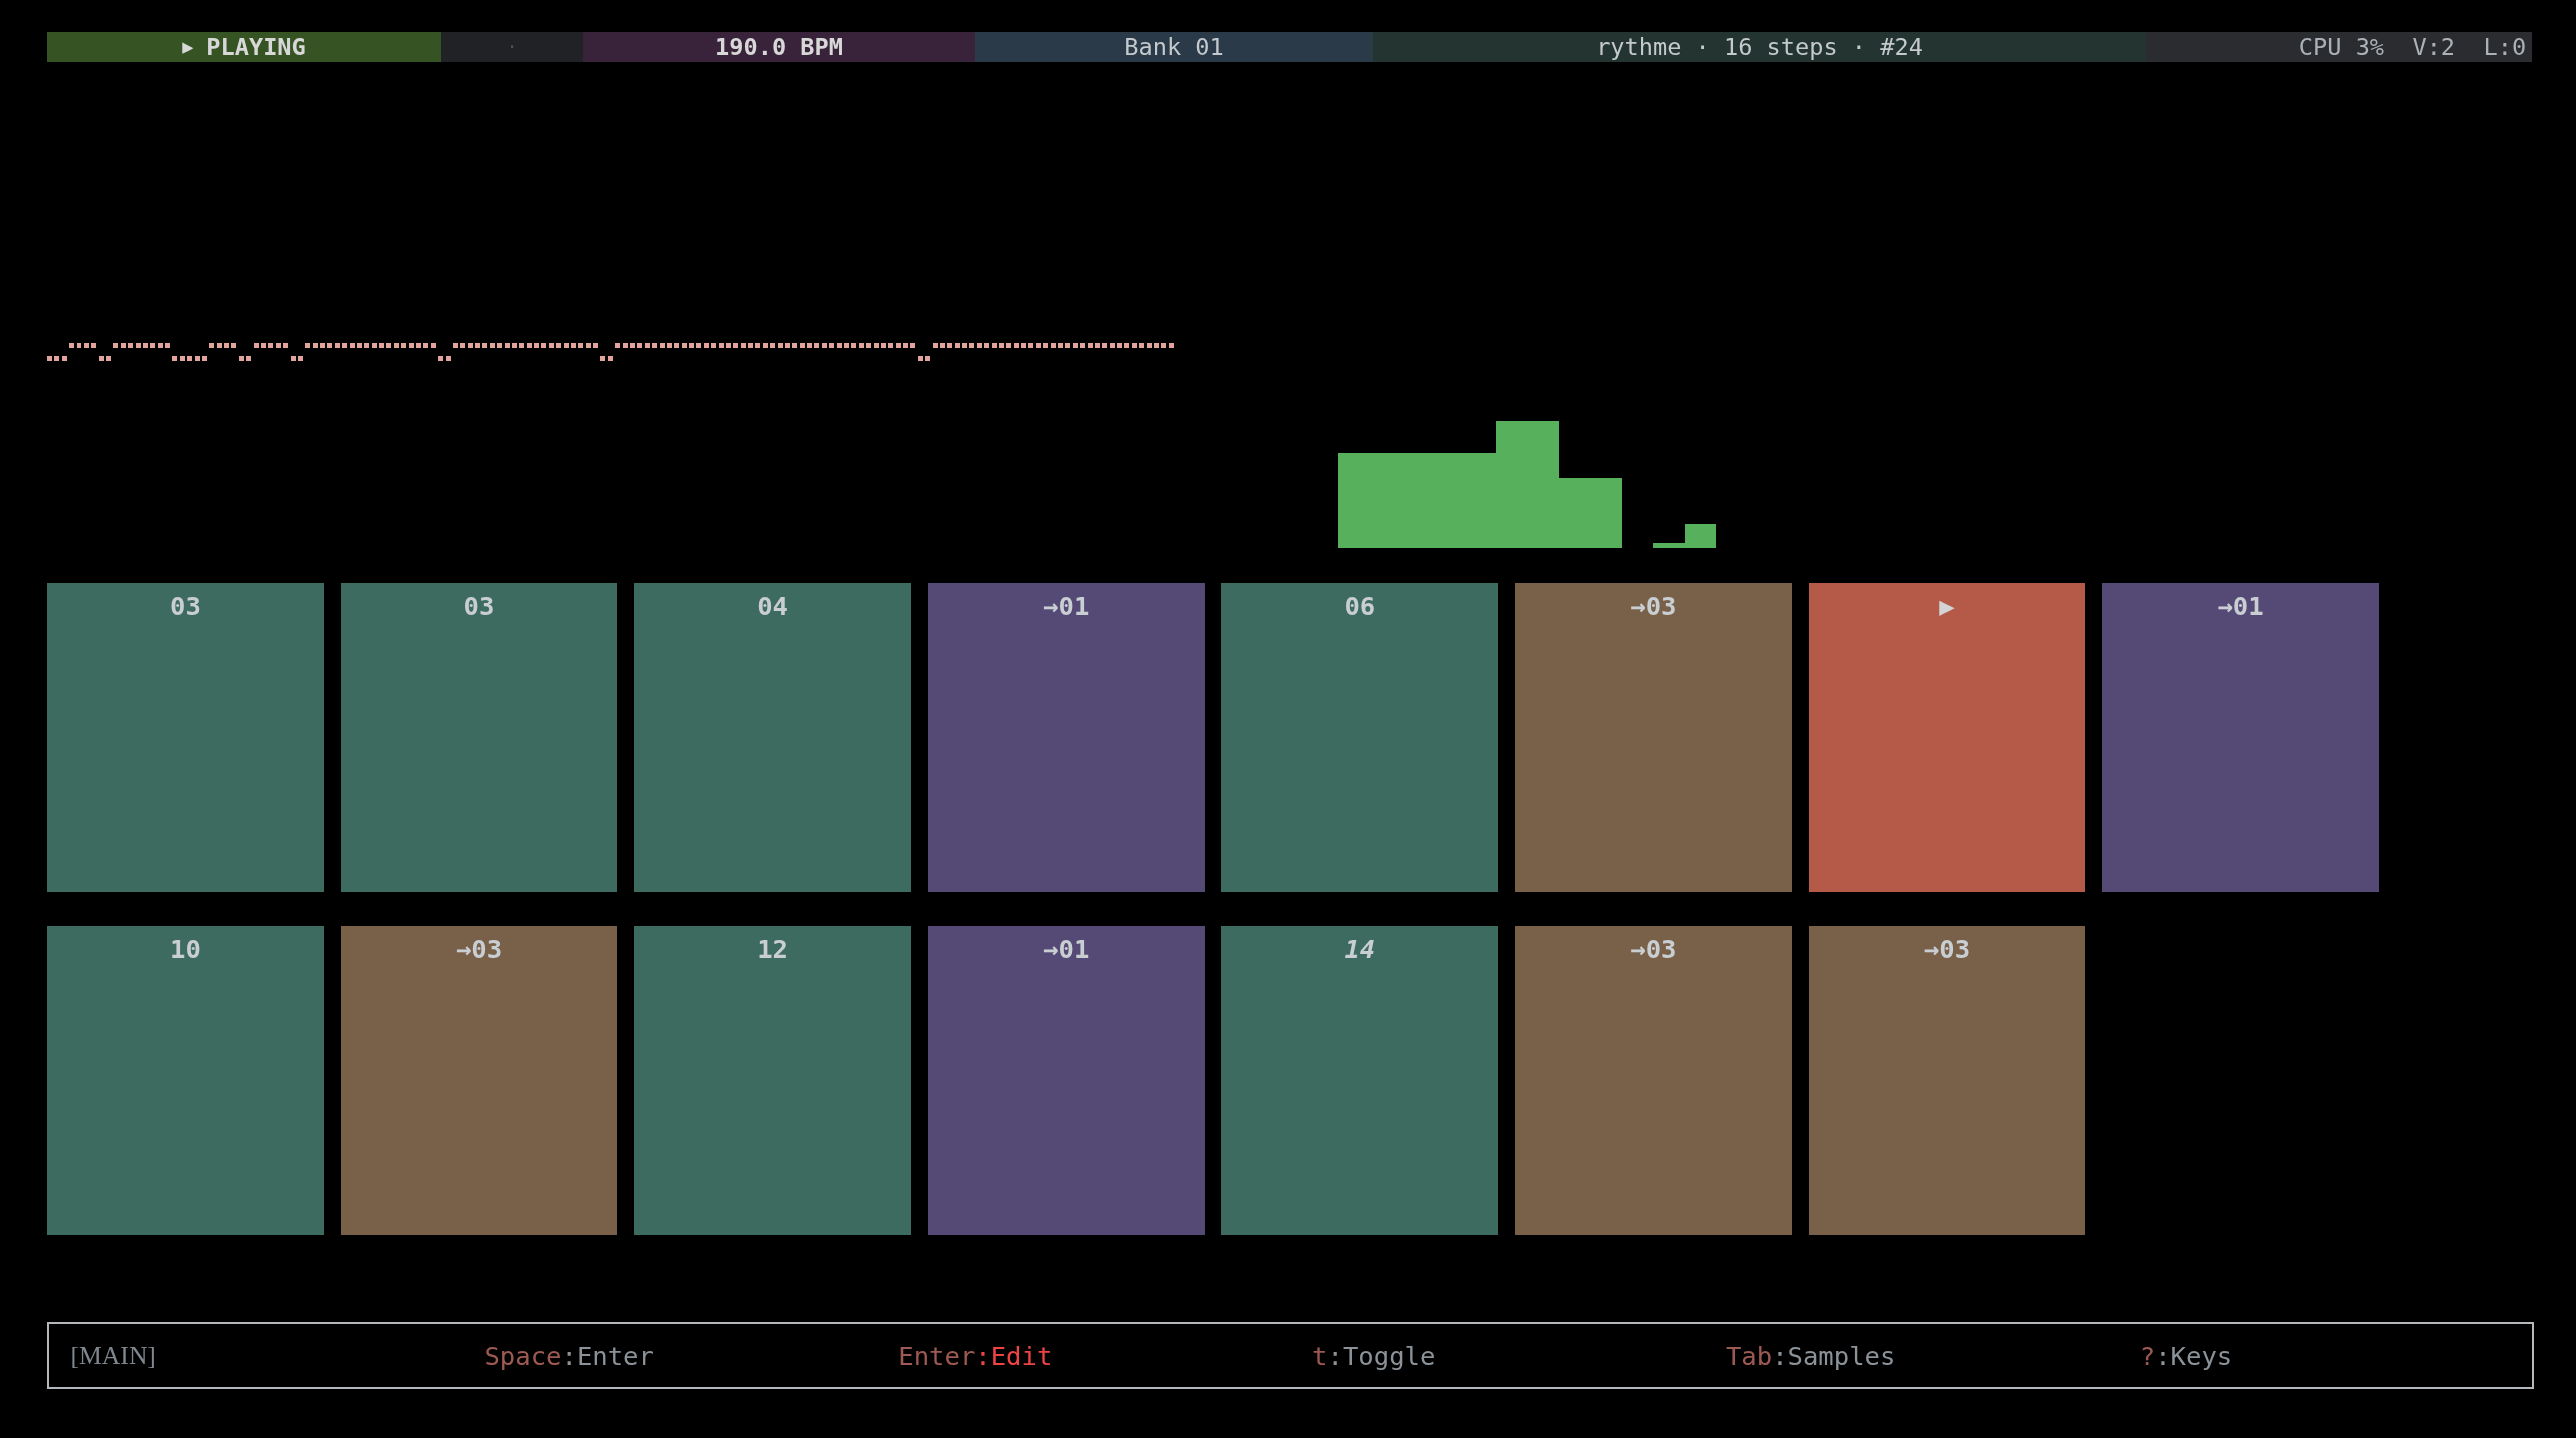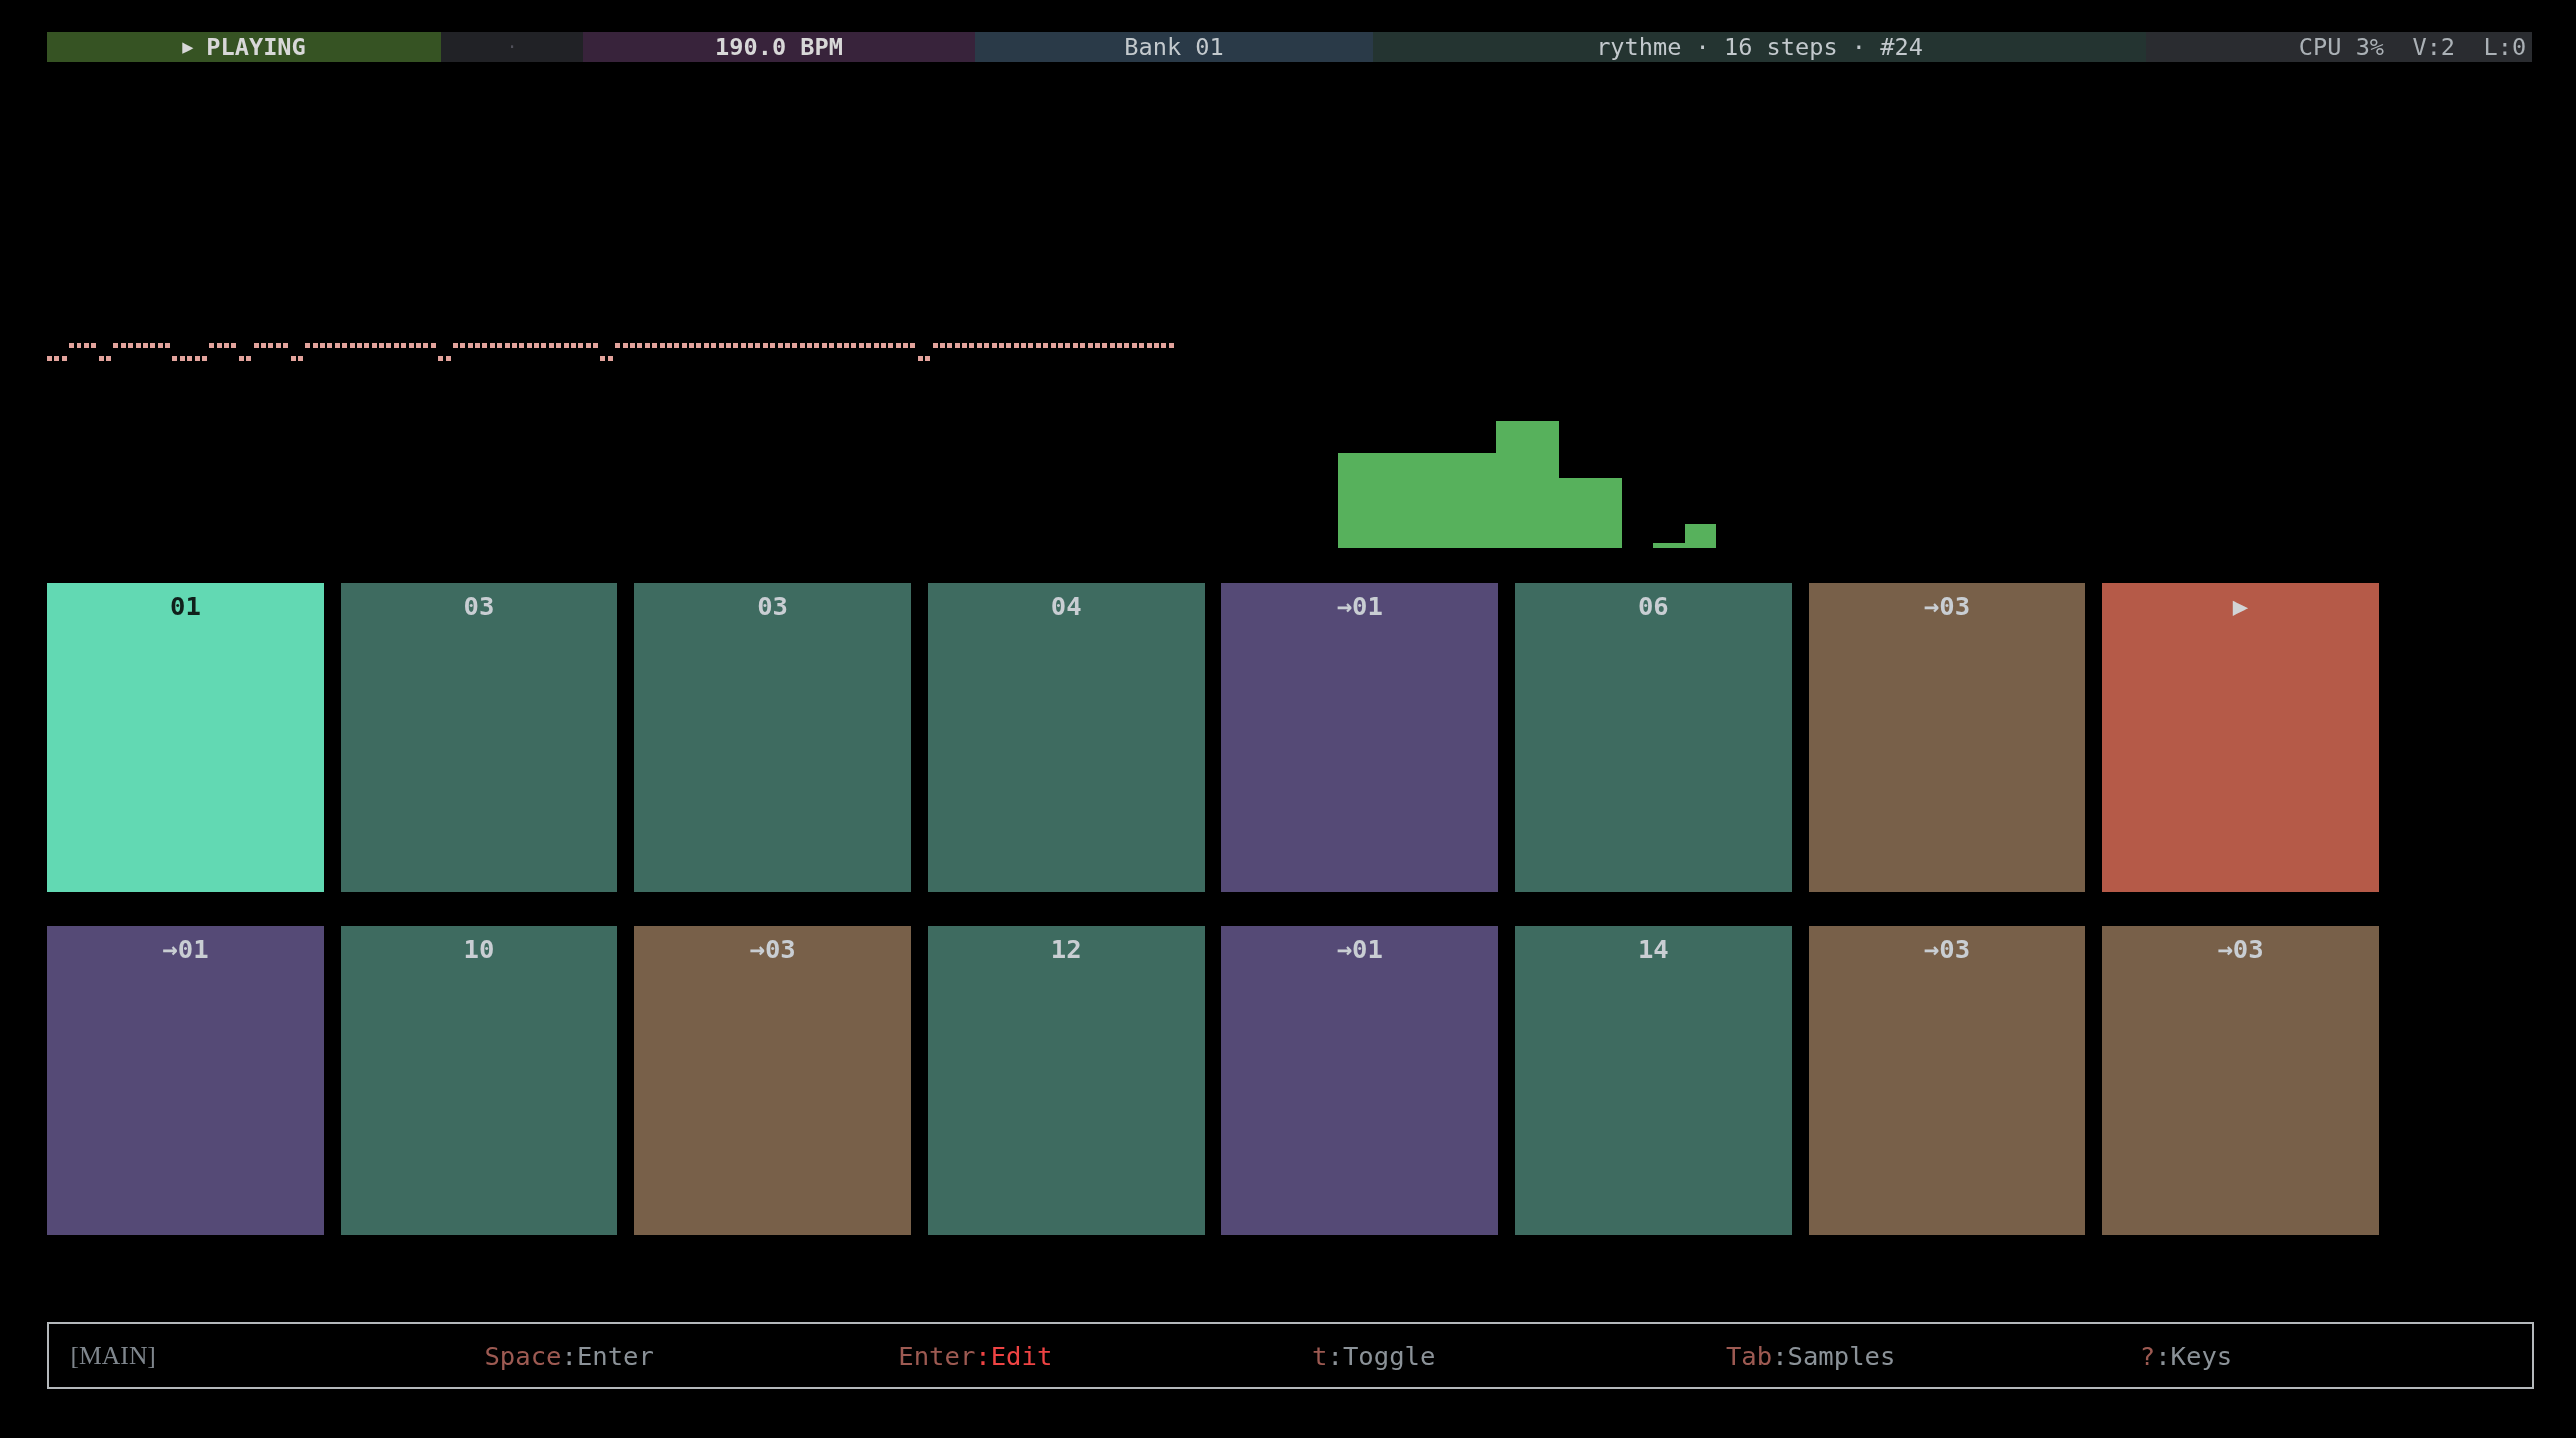--- a/index.html
+++ b/index.html
@@ -219,23 +219,20 @@
       <div class="meter-bar" style="width: 31.5px; height: 127px; background: rgb(87, 177, 92);"></div>
       <div class="meter-bar" style="width: 31.5px; height: 127px; background: rgb(87, 177, 92);"></div>
       <div class="meter-bar" style="width: 31.5px; height: 70px; background: rgb(87, 177, 92);"></div>
       <div class="meter-bar" style="width: 31.5px; height: 70px; background: rgb(87, 177, 92);"></div>
       <div class="meter-bar" style="width: 31.5px; height: 0px; background: rgb(87, 177, 92);"></div>
       <div class="meter-bar" style="width: 31.5px; height: 4.9px; background: rgb(87, 177, 92);"></div>
       <div class="meter-bar" style="width: 31.5px; height: 23.6px; background: rgb(87, 177, 92);"></div>
     </div>
 
   <div class="pad-grid">
-      <div class="pad" style="background: rgb(98, 217, 179); color: rgb(16, 32, 27);">
-        <span>01</span>
-      </div>
       <div class="pad" style="background: rgb(62, 107, 96); color: rgb(201, 206, 211);">
         <span>03</span>
       </div>
       <div class="pad" style="background: rgb(62, 107, 96); color: rgb(201, 206, 211);">
         <span>03</span>
       </div>
       <div class="pad" style="background: rgb(62, 107, 96); color: rgb(201, 206, 211);">
         <span>04</span>
       </div>
       <div class="pad" style="background: rgb(85, 74, 118); color: rgb(201, 206, 211);">
@@ -258,21 +255,21 @@
       </div>
       <div class="pad" style="background: rgb(120, 96, 73); color: rgb(201, 206, 211);">
         <span>→03</span>
       </div>
       <div class="pad" style="background: rgb(62, 107, 96); color: rgb(201, 206, 211);">
         <span>12</span>
       </div>
       <div class="pad" style="background: rgb(85, 74, 118); color: rgb(201, 206, 211);">
         <span>→01</span>
       </div>
-      <div class="pad" style="background: rgb(62, 107, 96); color: rgb(201, 206, 211);">
+      <div class="pad" style="background: rgb(62, 107, 96); color: rgb(201, 206, 211); font-style: italic;">
         <span>14</span>
       </div>
       <div class="pad" style="background: rgb(120, 96, 73); color: rgb(201, 206, 211);">
         <span>→03</span>
       </div>
       <div class="pad" style="background: rgb(120, 96, 73); color: rgb(201, 206, 211);">
         <span>→03</span>
       </div>
     </div>
 

